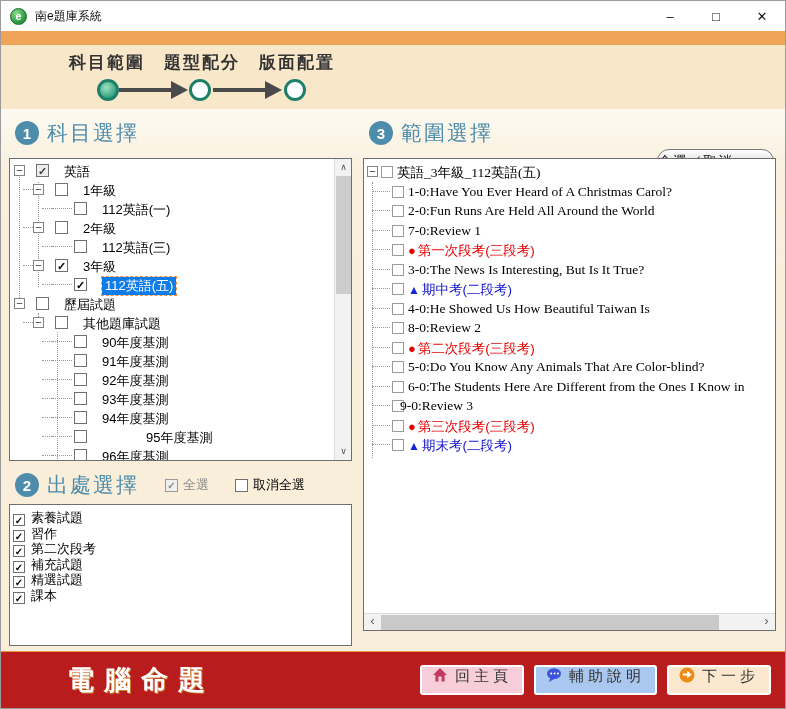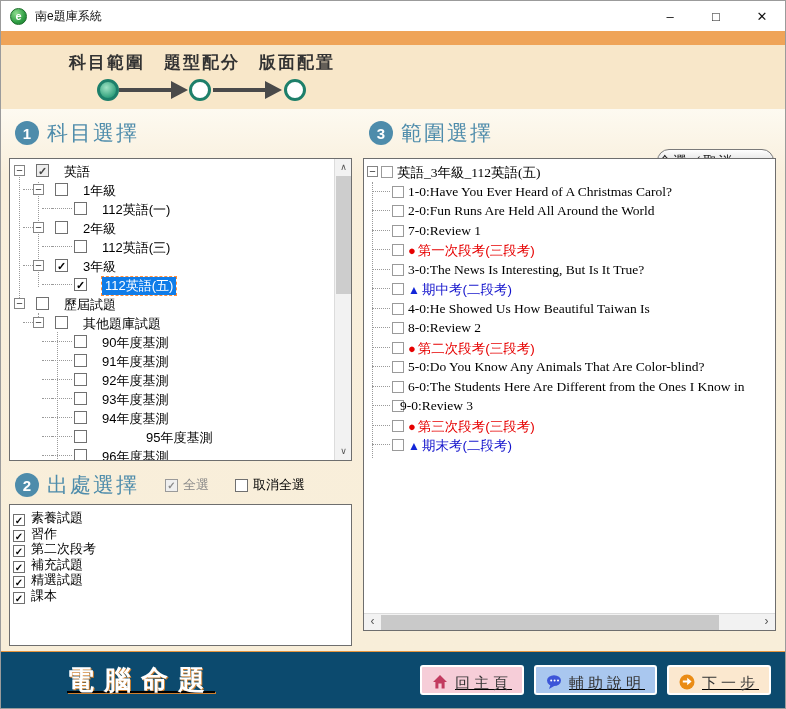--- a/index.html
+++ b/index.html
@@ -83,25 +83,25 @@
     box-shadow:0 1px 1px rgba(0,0,0,.25); cursor:default;margin-top:24px;
   }
   
   .vscroll { position:absolute; top:0; right:0; bottom:0; width:17px; background:#f2f2f2; border-left:1px solid #dcdcdc; }
   .vscroll .arr { position:absolute; left:0; width:17px; height:17px; font-size:9px; color:#555; text-align:center; line-height:17px; }
   .vscroll .thumb { position:absolute; left:1px; width:15px; background:#cdcdcd; }
   .hscroll { position:absolute; left:0; right:0; bottom:0; height:17px; background:#f2f2f2; border-top:1px solid #dcdcdc; }
   .hscroll .arr { position:absolute; top:0; width:17px; height:17px; font-size:12px; color:#555; text-align:center; line-height:15px; }
   .hscroll .thumb { position:absolute; top:1px; height:15px; background:#c9c9c9; }
   
-  .footer { position:absolute; left:0; right:0; bottom:0; height:57px; background:#0c4a6e; display:flex; align-items:center; border-top:1px solid #e6953f;text-decoration:underline; }
+  .footer { position:absolute; left:0; right:0; bottom:0; height:57px; background:#b91c1c; display:flex; align-items:center; border-top:1px solid #e6953f; }
   .brand { margin-left:66px; font-size:27px; font-weight:bold; color:#fff; letter-spacing:10px; text-shadow:1px 1px 0 #cf7f2e; }
   .footer-buttons { margin-left:auto; margin-right:14px; display:flex; gap:10px; }
   .fbtn {
-    height:30px; border:2px solid #fff; border-radius:3px; display:flex; align-items:flex-end; gap:7px;
+    height:30px; border:2px solid #fff; border-radius:3px; display:flex; align-items:flex-start; gap:7px;
     padding:0 10px; font-size:15px; color:#333; letter-spacing:4px; cursor:default;
   }
   .fbtn svg { flex:none; }
   .fbtn.home { background:#f6cdd8; }
   .fbtn.help { background:#a9c7ef; }
   .fbtn.next { background:#fbe8cf; }
 </style>
 </head>
 <body>
 

